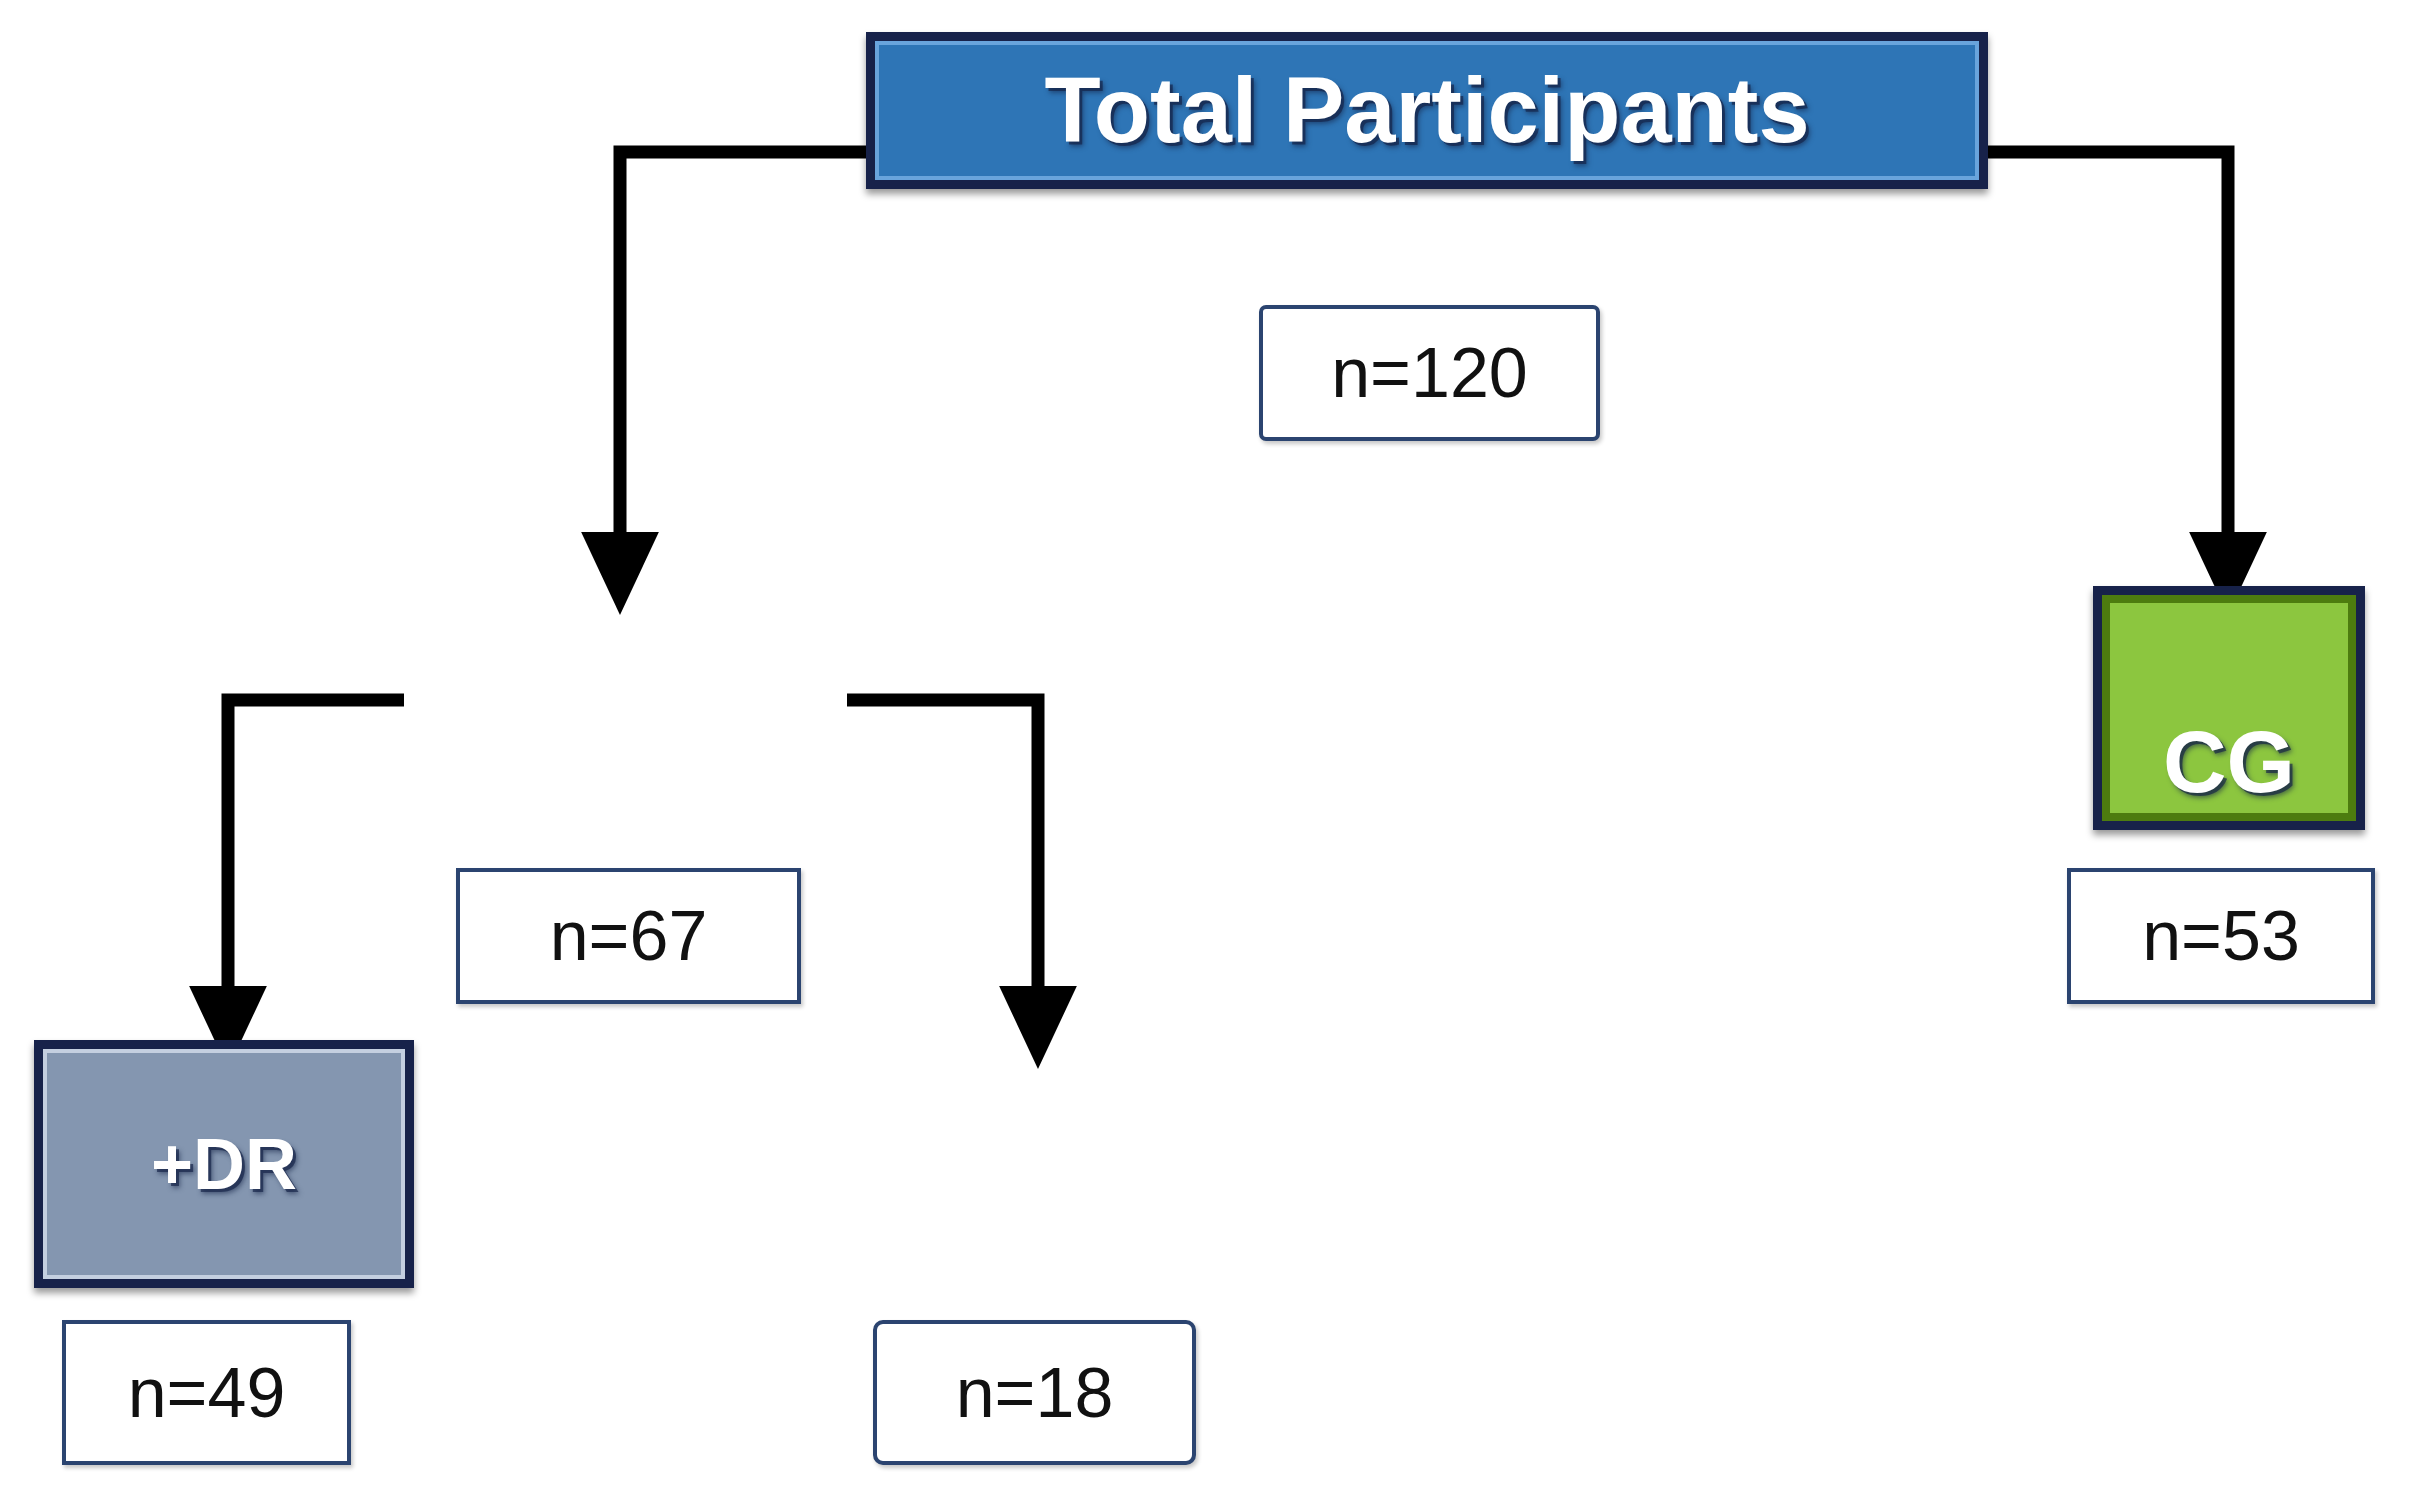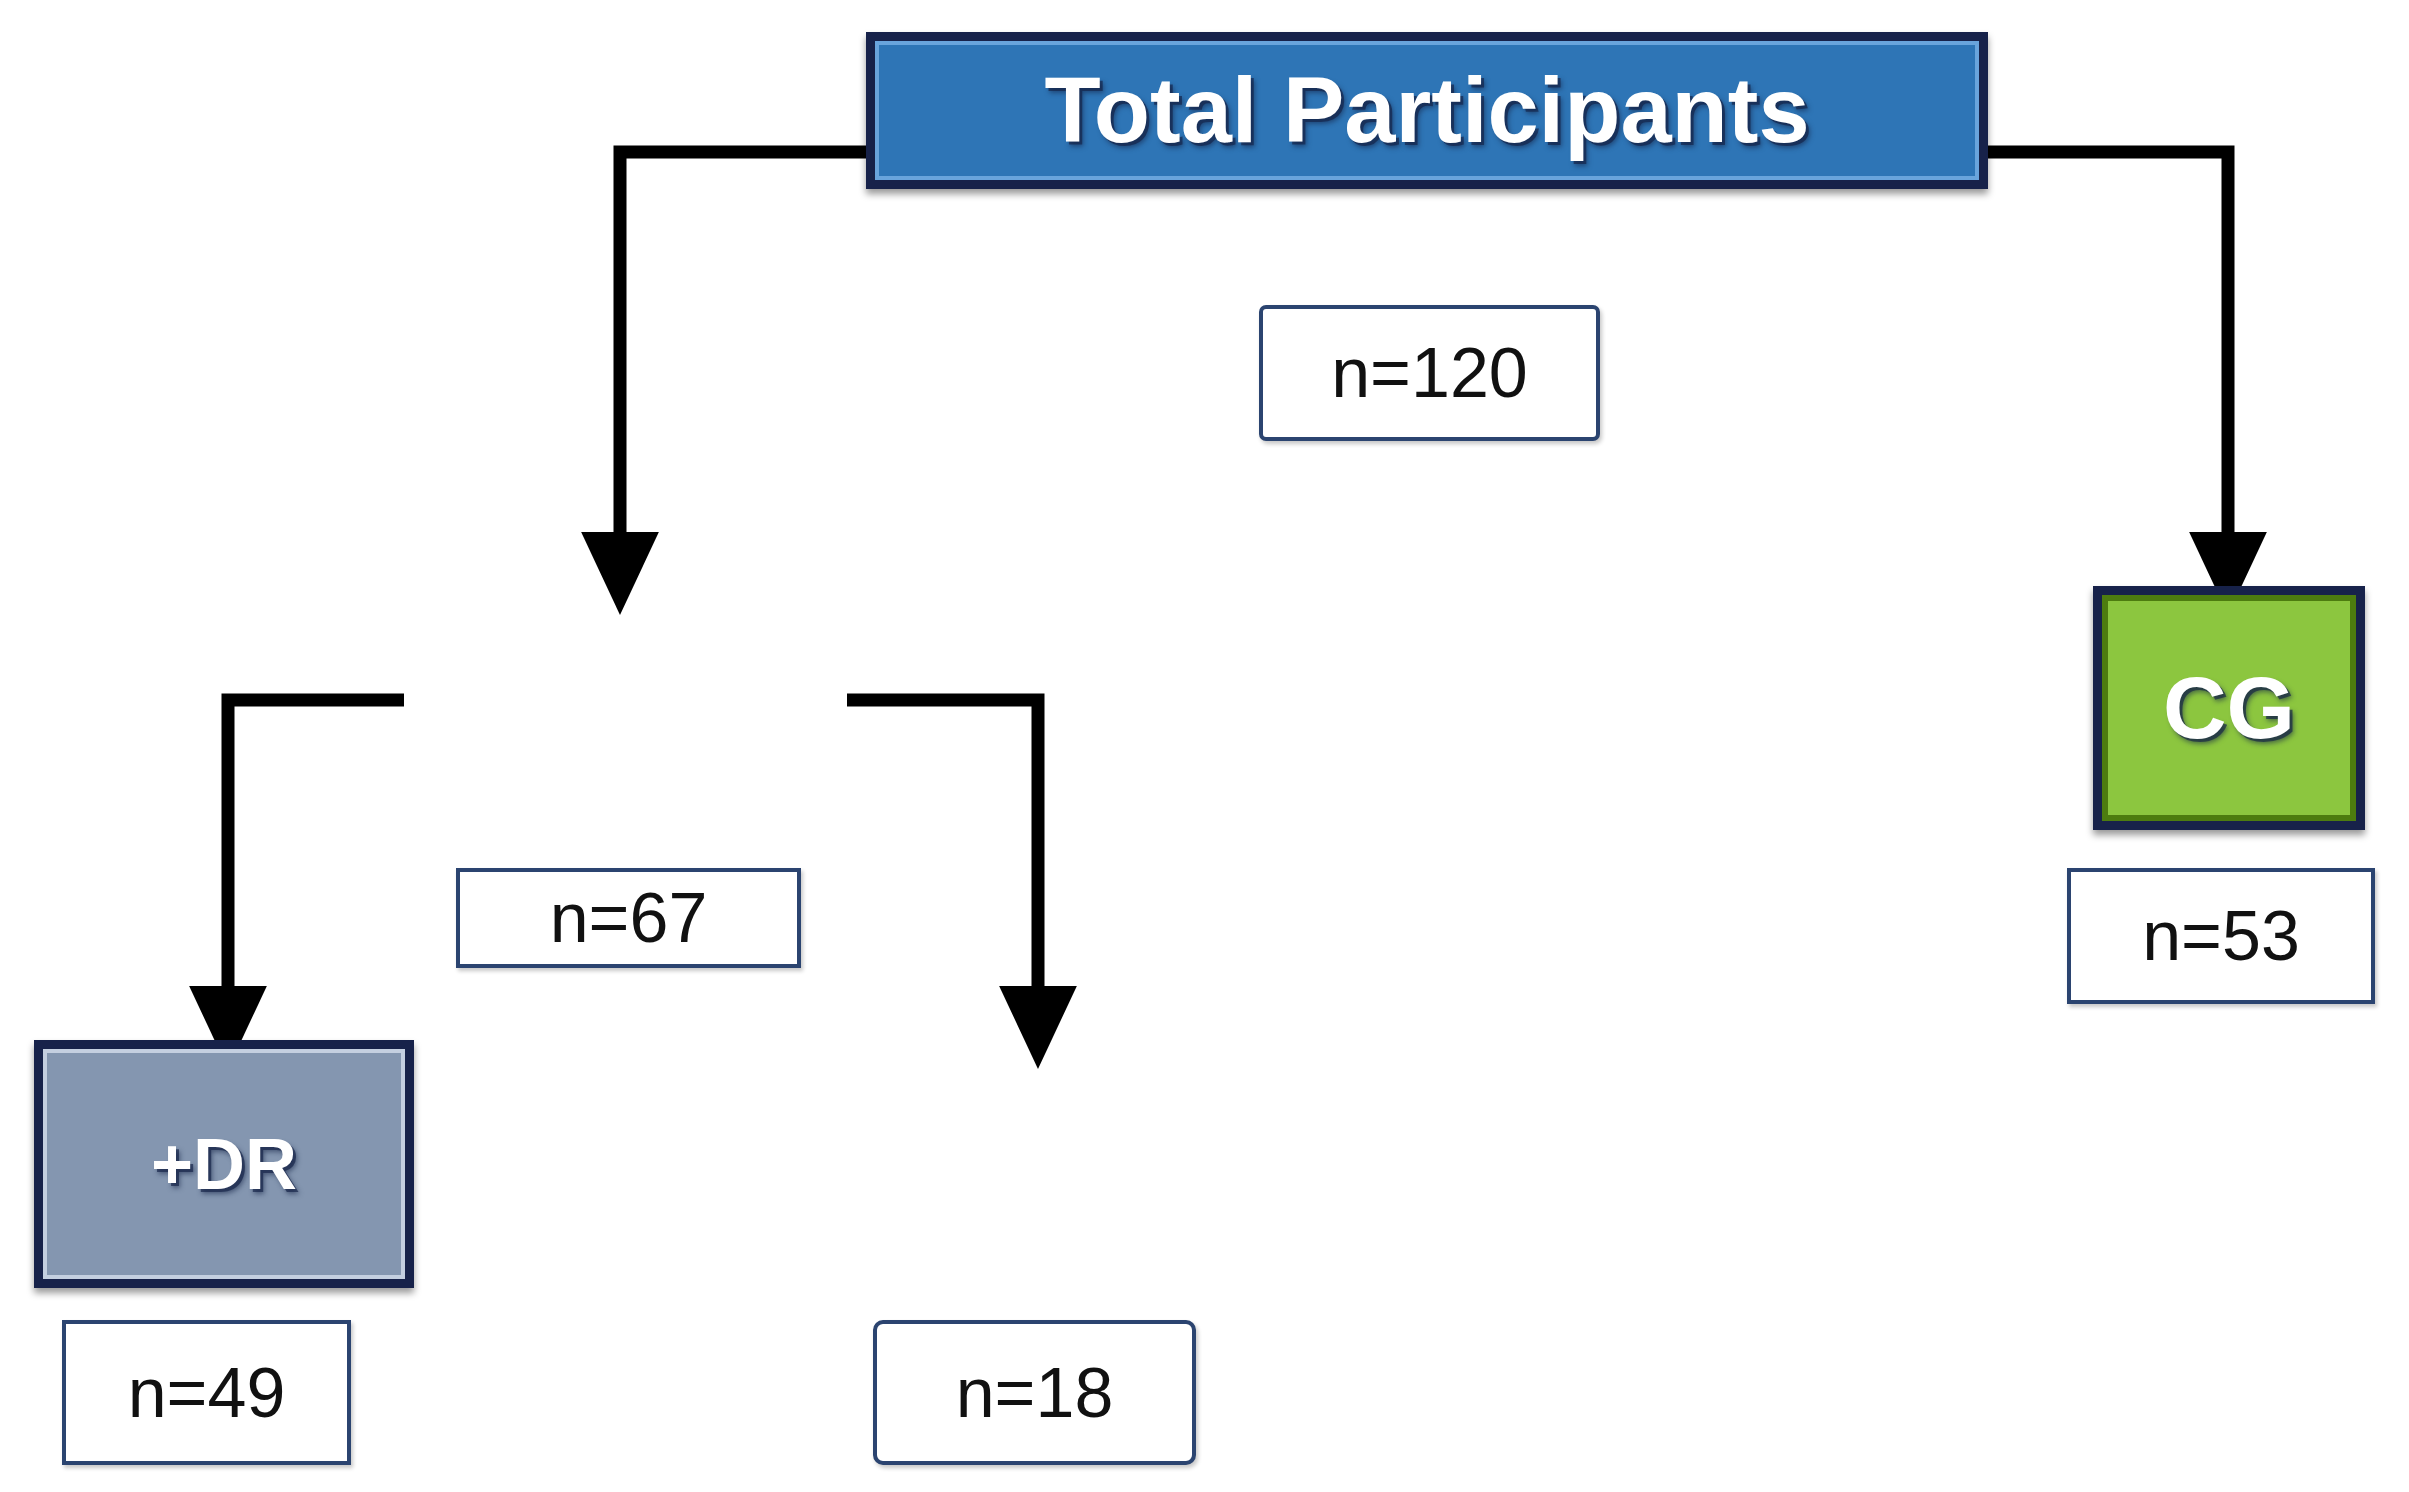--- a/index.html
+++ b/index.html
@@ -103,22 +103,23 @@
 
   
   #node-cg {
     left: 2093px;
     top: 586px;
     width: 272px;
     height: 244px;
     background: #8CC63F;
   }
   #node-cg .inner {
-    border: 6px solid #4d7c0f;
+    border: 8px solid #4d7c0f;
     background: #8CC63F;
+    align-items: flex-end;
   }
   #node-cg .label { font-size: 88px; }
 
   
   .count-box {
     position: absolute;
     box-sizing: border-box;
     background: #ffffff;
     border: 4px solid #2b4470;
     display: flex;
@@ -129,21 +130,21 @@
   }
   .count-box .count-label {
     color: #111111;
     font-size: 70px;
     font-weight: normal;
     white-space: nowrap;
     line-height: 1;
   }
 
   #count-total  { left: 1259px; top: 305px;  width: 341px; height: 136px; border-radius: 7px; }
-  #count-t2dm   { left: 456px;  top: 868px;  width: 345px; height: 100px; }
+  #count-t2dm   { left: 456px;  top: 868px;  width: 345px; height: 136px; }
   #count-cg     { left: 2067px; top: 868px;  width: 308px; height: 136px; }
   #count-plusdr { left: 62px;   top: 1320px; width: 289px; height: 145px; }
   #count-minusdr{ left: 873px;  top: 1320px; width: 323px; height: 145px; border-radius: 10px; }
 </style>
 </head>
 <body>
 
 <div id="canvas">
 
   <svg id="connectors" viewBox="0 0 2409 1492" width="2409" height="1492">

